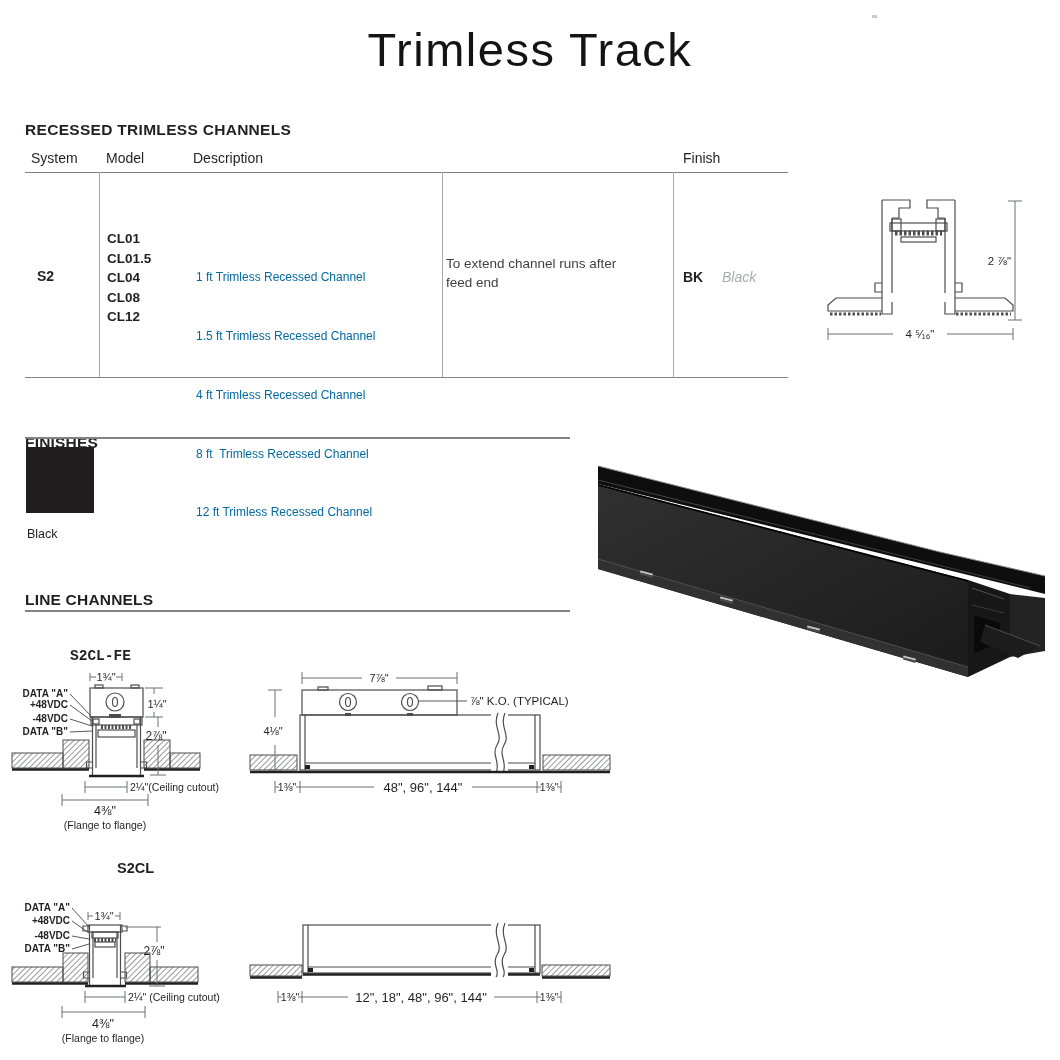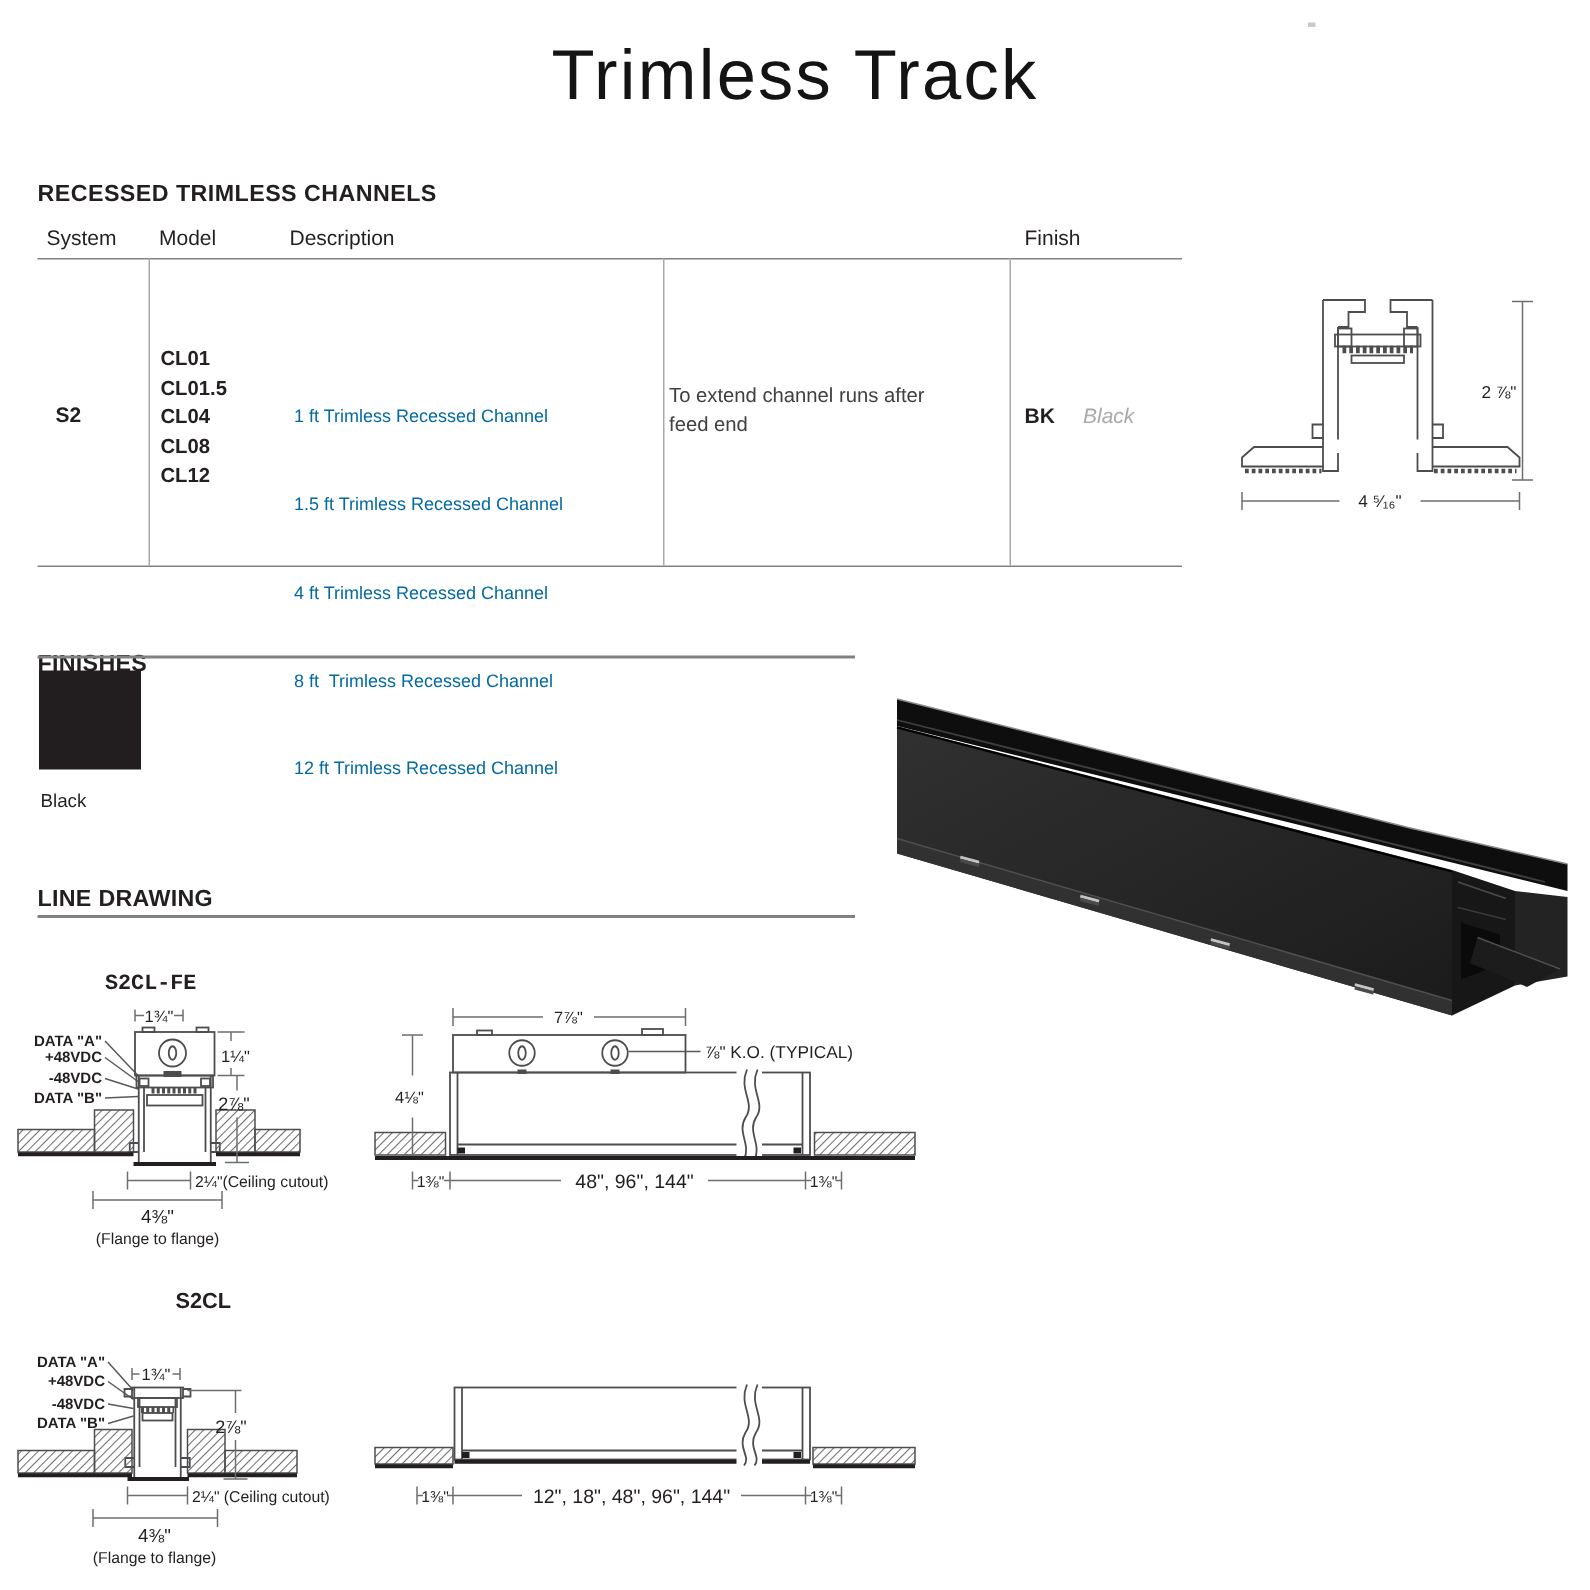--- a/index.html
+++ b/index.html
@@ -137,21 +137,21 @@
       <rect x="50" y="119" width="13" height="2.2" fill="#4a4a4a" transform="rotate(15 56 120)"></rect>
       <rect x="130" y="143" width="13" height="2" fill="#c4c4c4" transform="rotate(15 136 144)"></rect>
       <rect x="130" y="145" width="13" height="2.2" fill="#4a4a4a" transform="rotate(15 136 146)"></rect>
       <rect x="217" y="172" width="13" height="2" fill="#c4c4c4" transform="rotate(15 223 173)"></rect>
       <rect x="217" y="174" width="13" height="2.2" fill="#4a4a4a" transform="rotate(15 223 175)"></rect>
       <rect x="313" y="202" width="13" height="2" fill="#c4c4c4" transform="rotate(15 319 203)"></rect>
       <rect x="313" y="204" width="13" height="2.2" fill="#4a4a4a" transform="rotate(15 319 205)"></rect>
     </g>
   </svg>
 
-  <div class="abs sec-heading" style="left:25px; top:591px;">LINE DRAWING</div>
+  <div class="abs sec-heading" style="left:25px; top:591px;">LINE CHANNELS</div>
   <div class="abs underbar" style="left:25px; top:610px; width:545px;"></div>
 
   <div class="abs ld-title" style="left:70px; top:648px;font-family:Liberation Mono, monospace;">S2CL-FE</div>
 
   <svg class="abs" style="left:5px; top:650px;" width="250" height="195" viewBox="0 0 250 195">
     <defs>
       <pattern id="h3" width="4" height="4" patternUnits="userSpaceOnUse" patternTransform="rotate(45)">
         <line x1="0" y1="0" x2="0" y2="4" stroke="#6d6e71" stroke-width="1.4"></line>
       </pattern>
     </defs>

